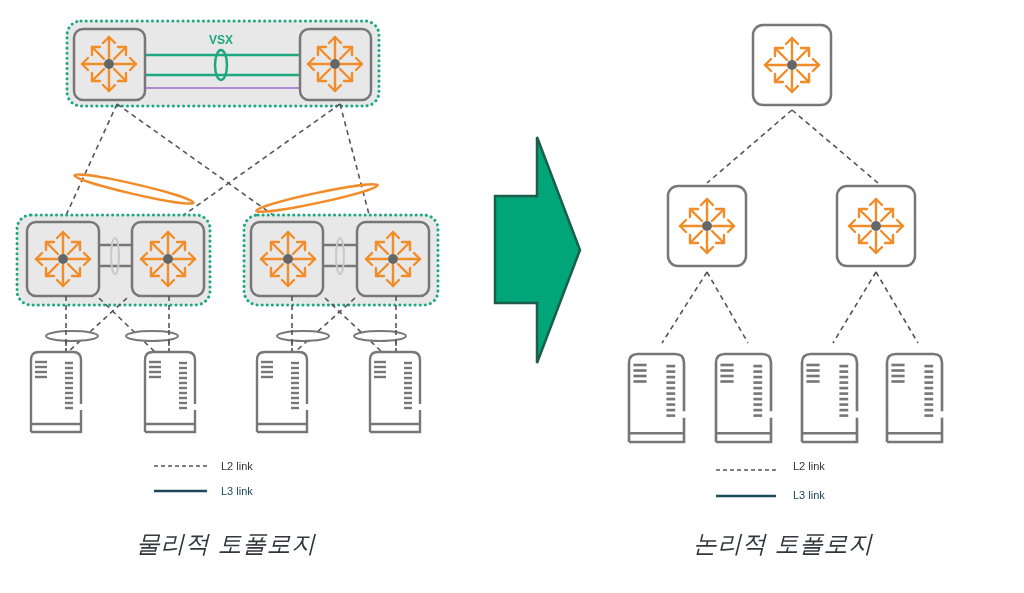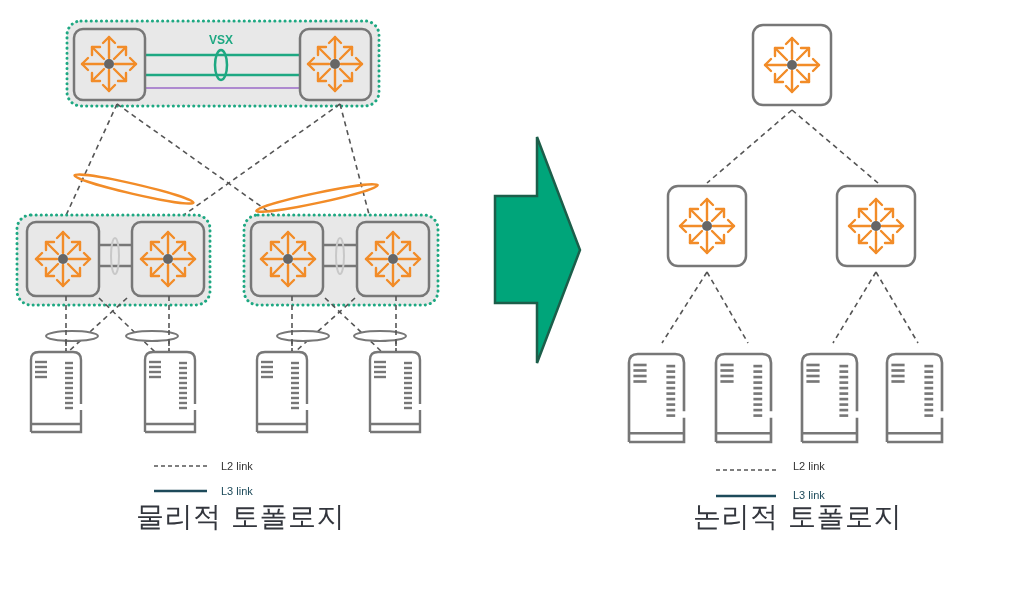--- a/index.html
+++ b/index.html
@@ -1,18 +1,18 @@
 <!DOCTYPE html>
 <html><head>
 <meta charset="utf-8">
 <style>
   html,body{margin:0;padding:0;background:#ffffff;}
   body{width:1024px;height:593px;position:relative;overflow:hidden;font-family:"DejaVu Sans",sans-serif;}
   svg#diagram{position:absolute;left:0;top:0;}
-  .caption{position:absolute;top:498px;font-size:28px;color:#33363d;letter-spacing:0.5px;white-space:nowrap;}
+  .caption{position:absolute;top:528px;font-size:24px;color:#33363d;letter-spacing:0.5px;white-space:nowrap;font-style:italic;}
   .legend-text{font-family:"Liberation Sans",sans-serif;font-size:11px;}
 </style>
 </head>
 <body>
 
 <svg id="diagram" width="1024" height="593" viewBox="0 0 1024 593">
   <defs>
     <g id="sw-icon">
 
       <g fill="none" stroke-width="2.4" stroke-linecap="round" stroke-linejoin="round" class="sw-stroke" stroke="#f28c28">

